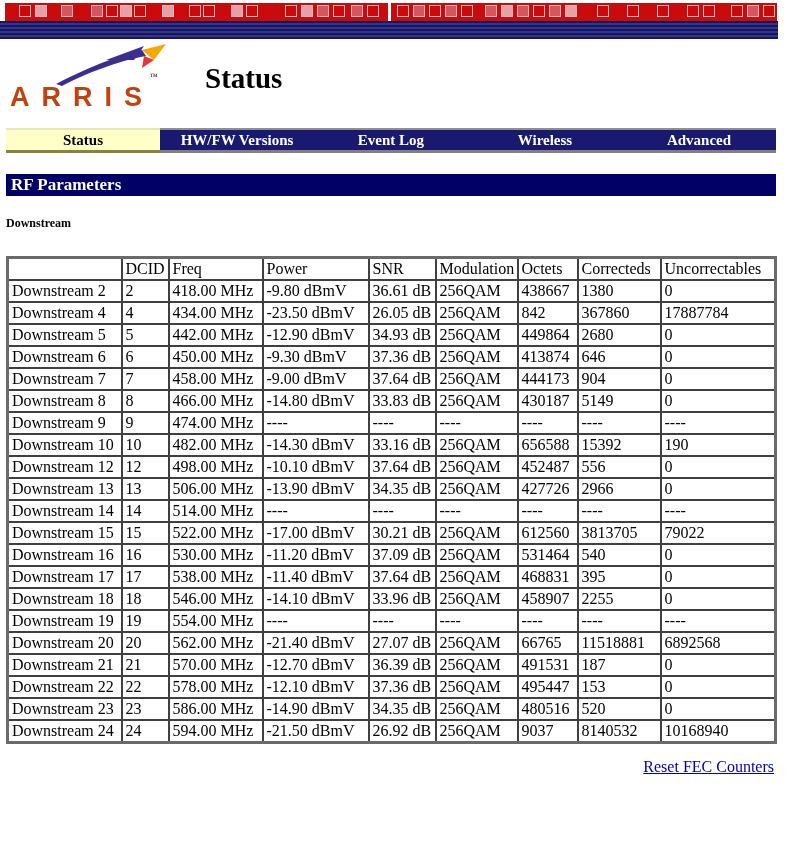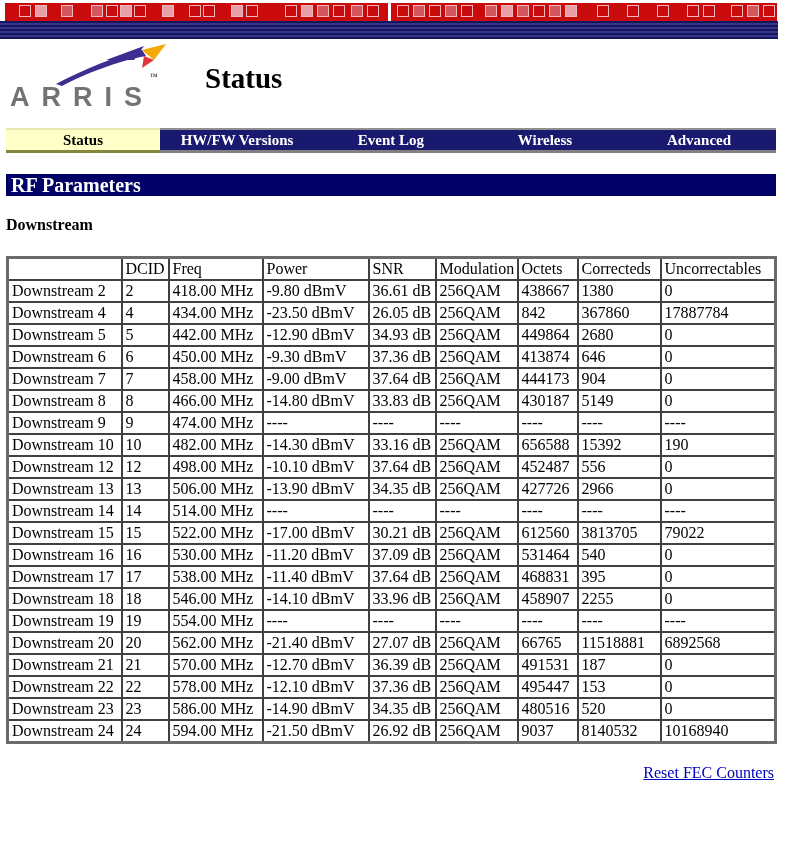--- a/index.html
+++ b/index.html
@@ -22,21 +22,21 @@
       #16165e 0px, #16165e 2px, #34348b 2px, #34348b 4px);
   }
 
   
   .header { position:relative; height:88px; }
   .logo { position:absolute; left:8px; top:2px; width:190px; height:70px; }
   .logo svg { position:absolute; left:46px; top:2px; }
   .logo .wordmark {
     position:absolute; left:2px; top:40px;
     font-family:"Liberation Sans","DejaVu Sans",sans-serif;
-    font-weight:bold; font-size:27px; letter-spacing:12px; color:#737373;
+    font-weight:bold; font-size:27px; letter-spacing:12px; color:#c2410c;
   }
   .logo .tm { position:absolute; left:142px; top:30px; font-size:8px; color:#0a0a0a; }
   .page-title {
     position:absolute; left:205px; top:22px;
     font-size:29px; font-weight:bold; color:#000;
   }
 
   
   .nav {
     margin-left:6px; width:770px; display:flex; background:#191970;
@@ -49,42 +49,42 @@
   }
   .nav-item.active {
     background:#ffffc8; color:#000000;
     border-top-color:#e8e8b4; border-bottom-color:#85853f;
   }
 
   
   .section-bar {
     margin:21px 24px 0 6px; height:22px; line-height:22px;
     background:#000066; color:#ffffff;
-    font-weight:bold; font-size:20px; padding-left:5px;
+    font-weight:bold; font-size:17px; padding-left:5px;
   }
 
   
   .sub-heading {
-    margin:20px 0 0 6px; font-weight:bold; font-size:16px; height:20px;
+    margin:20px 0 0 6px; font-weight:bold; font-size:12px; height:20px;
   }
 
   
   table.rf {
     margin:20px 0 0 6px; border-collapse:collapse; table-layout:fixed;
     width:768px; border:3px solid #6a6a6a;
     font-size:16px;
   }
   table.rf th, table.rf td {
     border:2px solid #404040; height:20px; line-height:20px;
     padding:0 2px 0 3px; text-align:left; font-weight:normal;
     overflow:hidden; white-space:nowrap;
   }
 
   
-  .footer { width:774px; text-align:right; margin-top:20px; font-size:16px; }
+  .footer { width:774px; text-align:right; margin-top:14px; font-size:16px; }
   .footer a { color:#0000bb; text-decoration:underline; cursor:pointer; }
 </style>
 </head>
 <body>
 
 <div class="banner">
   <div class="banner-red">
     <div class="banner-gap" style="left:383px;"></div>
   <span class="sq" style="left: 14px; background: transparent;"></span>
       <span class="sq" style="left: 30px; background: rgb(231, 160, 168);"></span>

